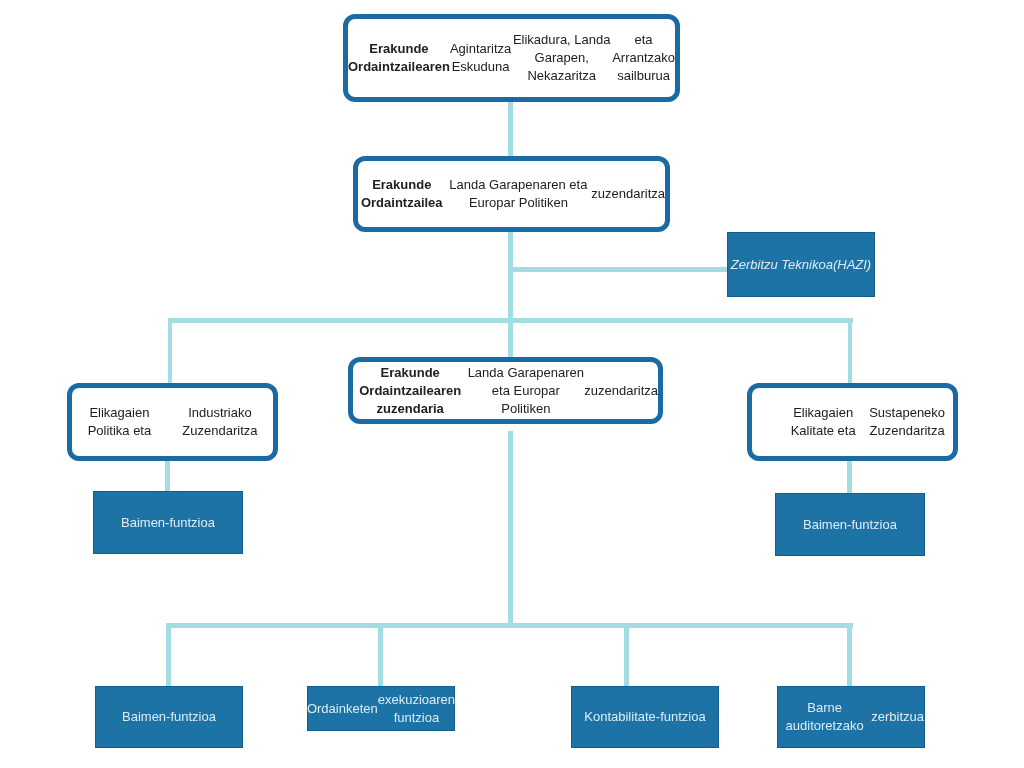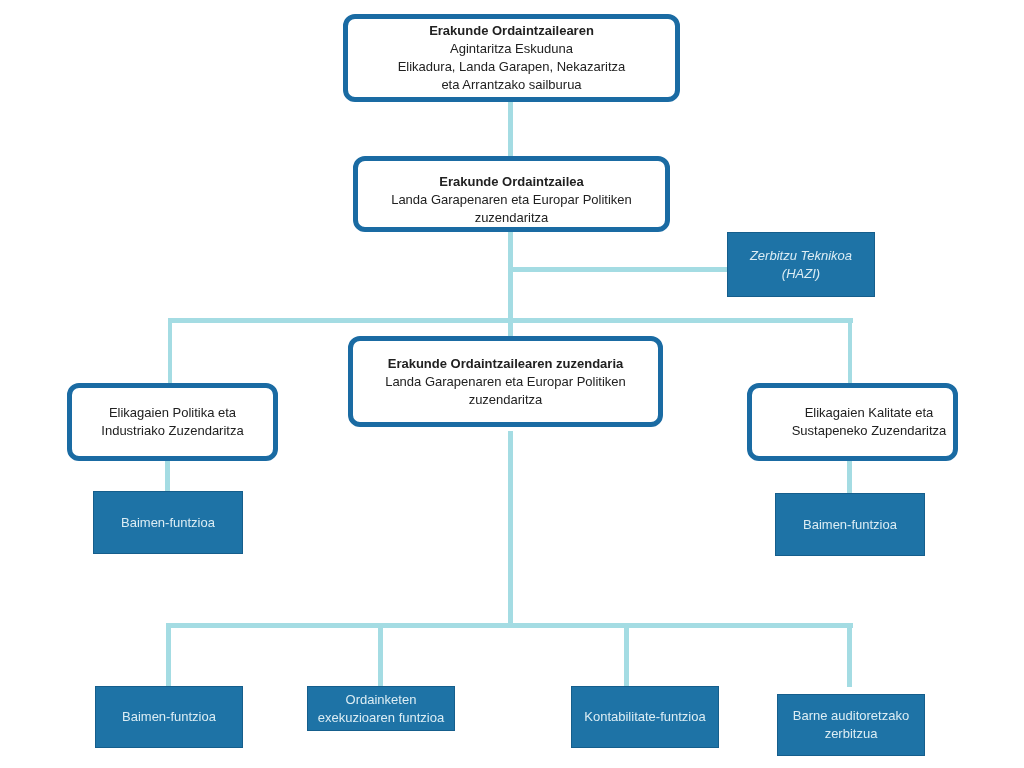--- a/index.html
+++ b/index.html
@@ -4,21 +4,21 @@
 <style>
   html, body { margin: 0; padding: 0; background: #ffffff; }
   .canvas {
     position: relative;
     width: 1024px;
     height: 768px;
     background: #ffffff;
     font-family: "Liberation Sans", "DejaVu Sans", sans-serif;
     overflow: hidden;
   }
-  .node { position: absolute; display: flex; flex-direction: column; justify-content: center; align-items: center; text-align: center; box-sizing: border-box; }
+  .node { position: absolute; display: flex; flex-direction: row; justify-content: center; align-items: center; text-align: center; box-sizing: border-box; }
   .outline {
     background: #ffffff;
     border: 5px solid #1a6ba3;
     border-radius: 12px;
     color: #212121;
     font-size: 13px;
     line-height: 18px;
   }
   .solid {
     background: #1e73a6;
@@ -61,21 +61,21 @@
     <div class="title-line">Erakunde Ordaintzailea</div>
     <div>Landa Garapenaren eta Europar Politiken</div>
     <div>zuzendaritza</div>
   </div>
 
   <div class="node solid" style="left:727px; top:232px; width:148px; height:65px;font-style:italic;">
     <div>Zerbitzu Teknikoa</div>
     <div>(HAZI)</div>
   </div>
 
-  <div class="node outline" style="left:348px; top:336px; width:315px; height:91px;">
+  <div class="node outline" style="left:348px; top:357px; width:315px; height:67px;">
     <div class="title-line">Erakunde Ordaintzailearen zuzendaria</div>
     <div>Landa Garapenaren eta Europar Politiken</div>
     <div>zuzendaritza</div>
   </div>
 
   <div class="node outline" style="left:67px; top:383px; width:211px; height:78px;">
     <div>Elikagaien Politika eta</div>
     <div>Industriako Zuzendaritza</div>
   </div>
 
@@ -98,18 +98,18 @@
 
   <div class="node solid" style="left:307px; top:686px; width:148px; height:45px;">
     <div>Ordainketen</div>
     <div>exekuzioaren funtzioa</div>
   </div>
 
   <div class="node solid" style="left:552px; top:686px; width:148px; height:62px;margin-left:19px;">
     <div>Kontabilitate-funtzioa</div>
   </div>
 
-  <div class="node solid" style="left:777px; top:686px; width:148px; height:62px;margin-top:8px;">
+  <div class="node solid" style="left:777px; top:686px; width:148px; height:62px;">
     <div>Barne auditoretzako</div>
     <div>zerbitzua</div>
   </div>
 
 </div>
 
 </body></html>

